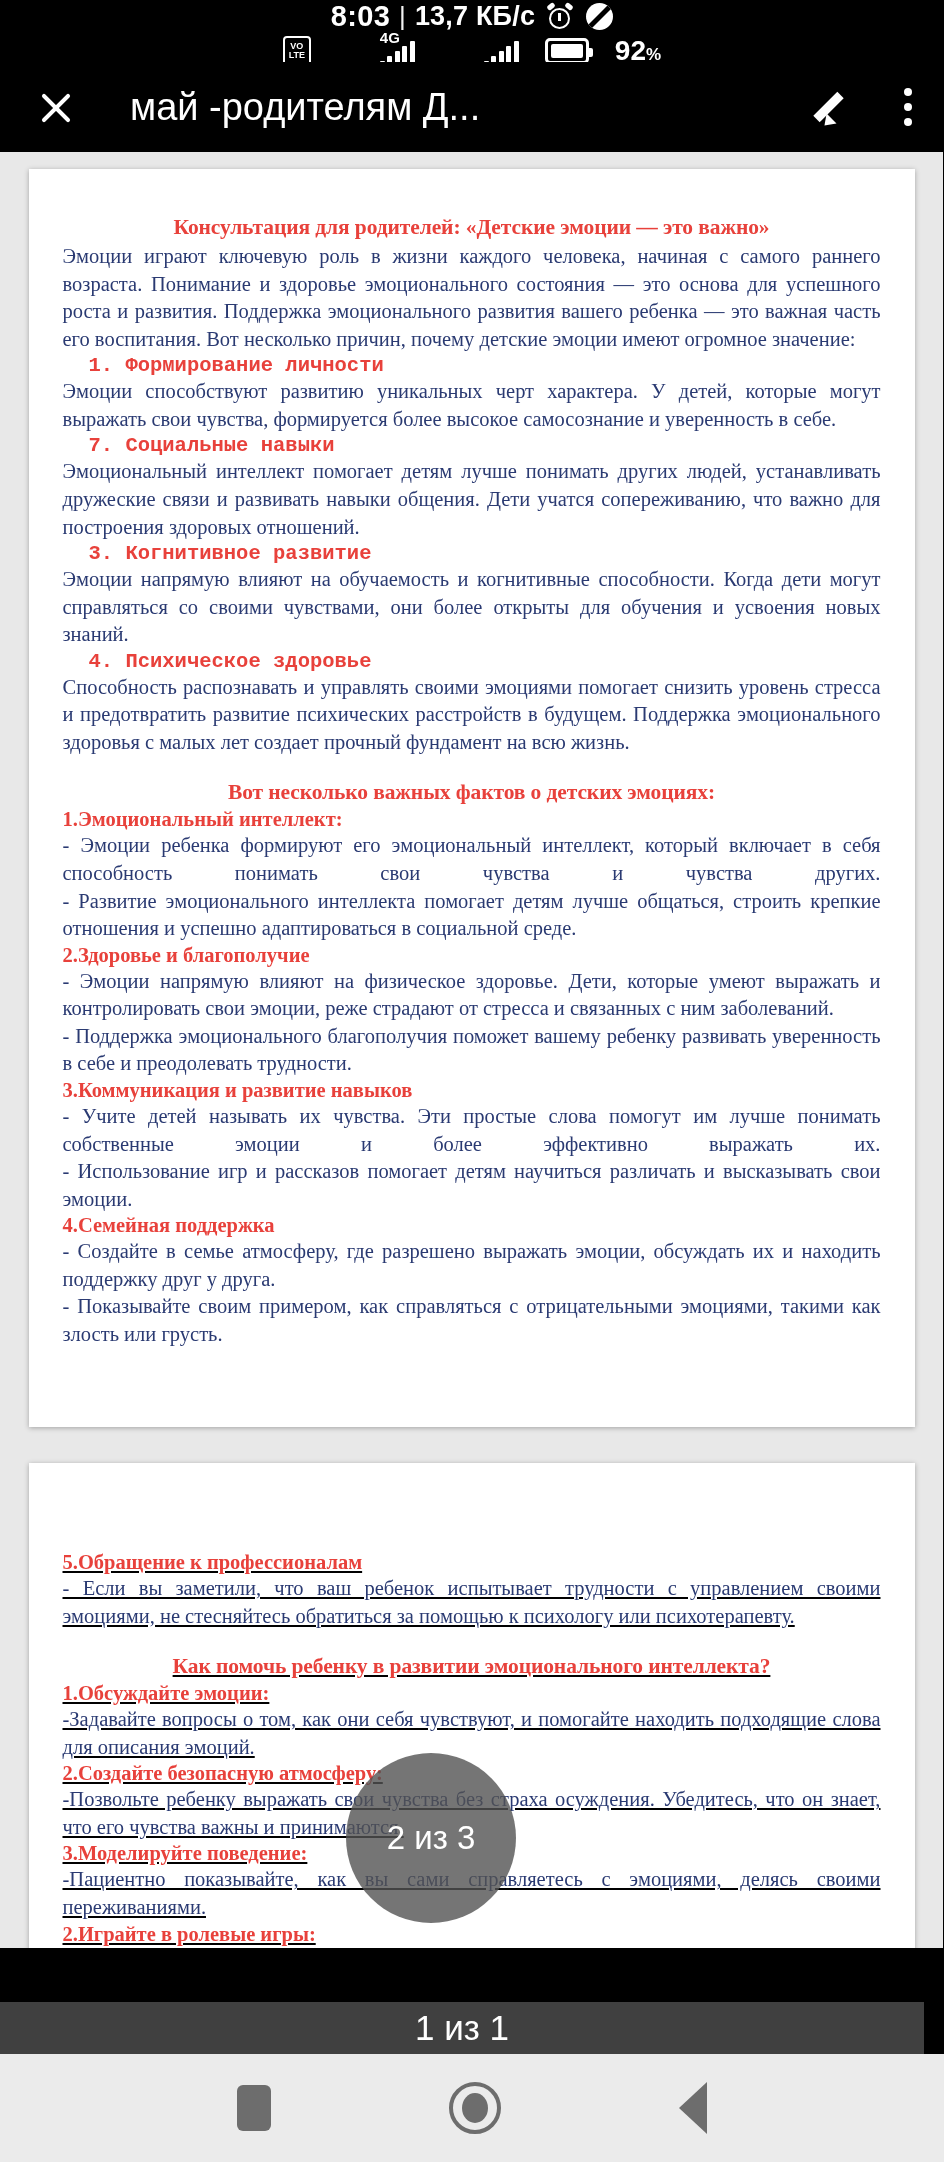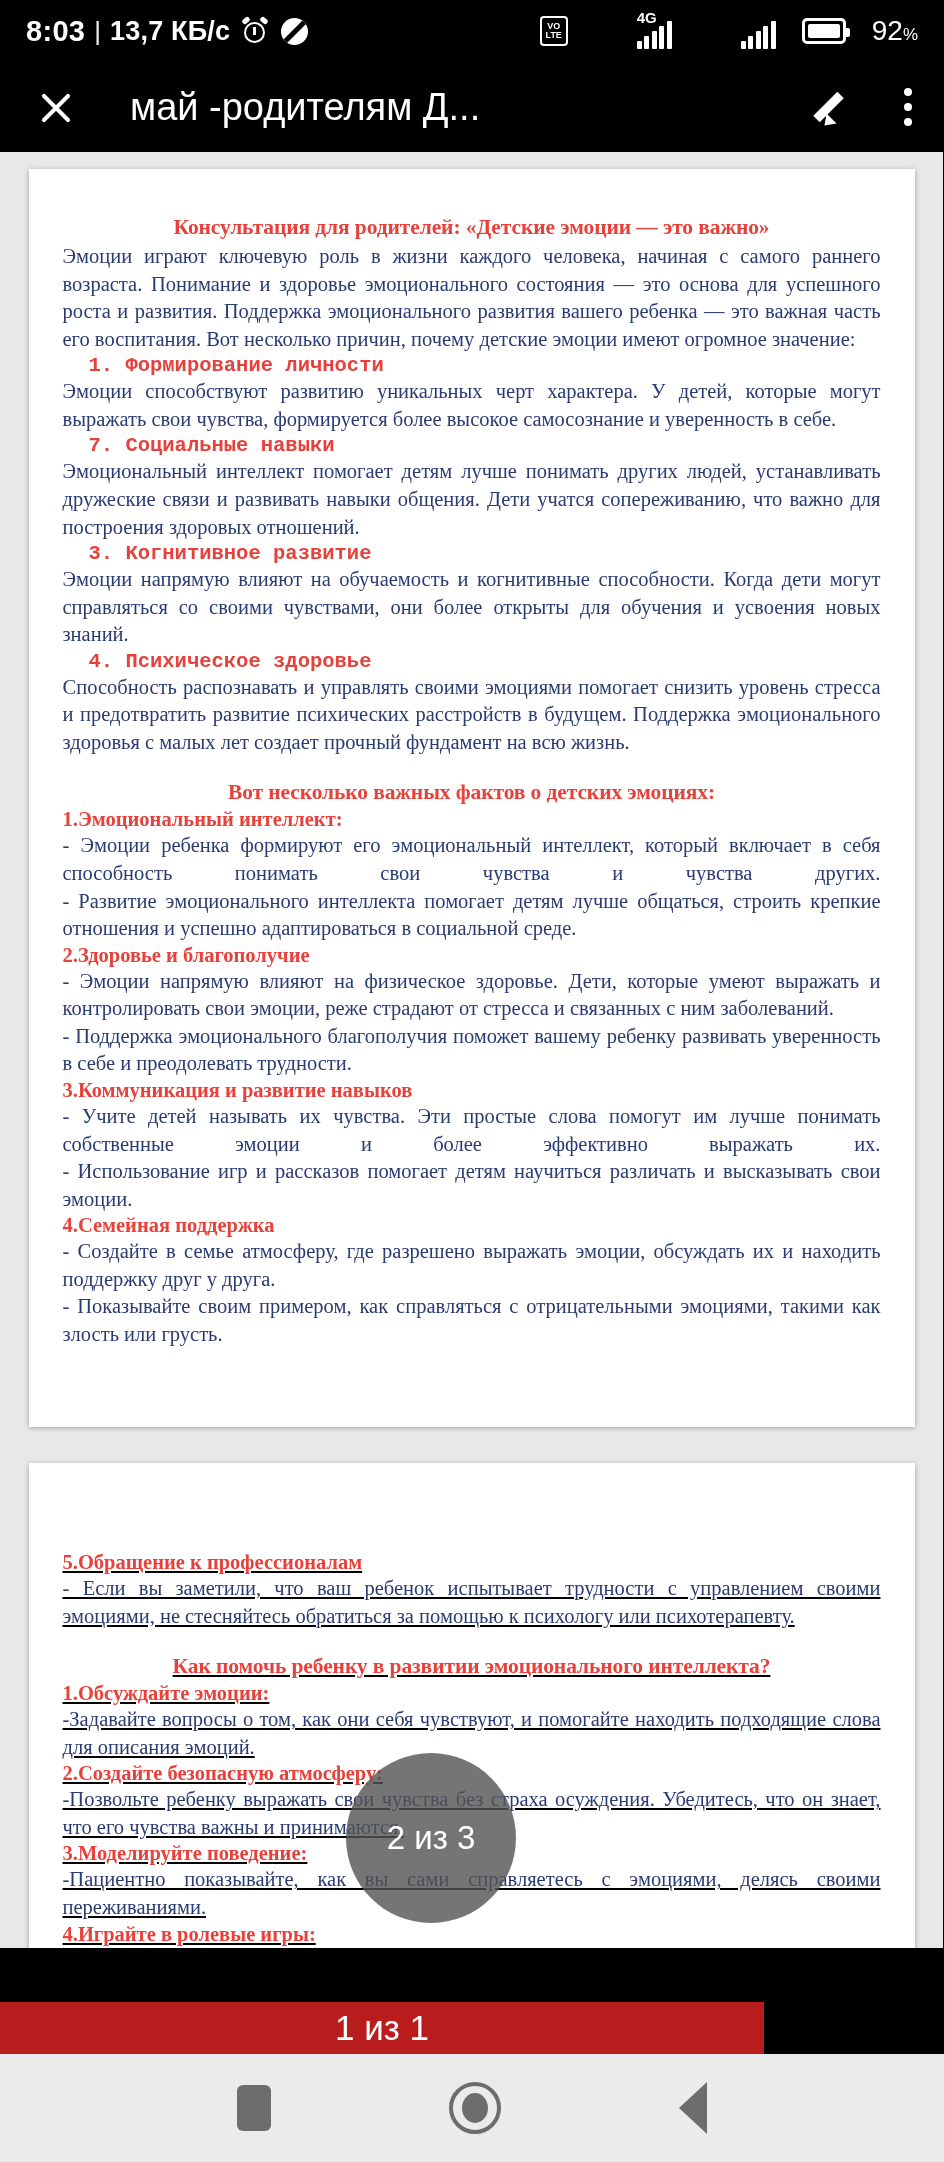--- a/index.html
+++ b/index.html
@@ -10,20 +10,21 @@
     overflow: hidden;
   }
   #app { position: relative; width: 944px; height: 2162px; background: #000; }
 
   
   .statusbar {
     position: absolute; top: 0; left: 0; width: 944px; height: 62px;
     background: #000; color: #fff;
     display: flex; align-items: center; justify-content: space-between;
     padding: 0 26px;
+    flex-direction: column;
   }
   .sb-left { display: flex; align-items: center; gap: 9px; }
   .sb-clock { font-size: 29px; font-weight: 700; letter-spacing: .3px; }
   .sb-sep { font-size: 26px; font-weight: 400; opacity: .95; }
   .sb-rate { font-size: 27px; font-weight: 700; letter-spacing: .2px; }
   .alarm-ico { width: 26px; height: 26px; position: relative; margin-left: 3px; }
   .alarm-ico .bell {
     position:absolute; left:2px; top:4px; width:21px; height:21px;
     border:2.6px solid #fff; border-radius:50%;
   }
@@ -61,21 +62,21 @@
   .sigwrap { position: relative; padding-top: 8px; margin-left: 43px; }
   .batt {
     width: 44px; height: 26px; border: 3px solid #fff; border-radius: 5px;
     position: relative; display:flex; align-items:center;
   }
   .batt::after {
     content:""; position:absolute; right:-7px; top:7px; width:4px; height:9px;
     background:#fff; border-radius:0 2px 2px 0;
   }
   .batt .fill { height: 14px; background:#fff; margin-left:3px; border-radius:2px; width: 32px; }
-  .sb-pct { font-size: 28px; font-weight: 400; color:#fff; }
+  .sb-pct { font-size: 28px; font-weight: 700; color:#fff; }
   .sb-pct small { font-size: 17px; }
 
   
   .appbar {
     position: absolute; top: 62px; left: 0; width: 944px; height: 90px;
     background: #000; display: flex; align-items: center; padding: 0 30px;
   }
   .ab-close {
     width: 52px; height: 52px; position: relative; flex: 0 0 auto;
   }
@@ -139,22 +140,22 @@
   .chip-circle {
     position: absolute; left: 346px; top: 1753px;
     width: 170px; height: 170px; border-radius: 50%;
     background: rgba(82,82,82,.80);
     display: flex; align-items: center; justify-content: center;
     color: #fff; font-size: 33px; font-weight: 400;
   }
 
   
   .pagebar {
-    position: absolute; left: 0; top: 2002px; width: 764px; height: 52px;
-    background: #b91c1c; color: #fff;
+    position: absolute; left: 0; top: 2002px; width: 924px; height: 52px;
+    background: #404040; color: #fff;
     display: flex; align-items: center; justify-content: center;
     font-size: 35px;
   }
   .blackfill {
     position:absolute; left:0; top:1948px; width:944px; height:112px; background:#000;
   }
 
   
   .navbar {
     position: absolute; left: 0; bottom: 0; width: 944px; height: 108px;
@@ -288,21 +289,21 @@
 
         <div class="sh">1.Обсуждайте эмоции:</div>
         <p class="b">-Задавайте вопросы о том, как они себя чувствуют, и помогайте находить подходящие слова для описания эмоций.</p>
 
         <div class="sh">2.Создайте безопасную атмосферу:</div>
         <p class="b">-Позвольте ребенку выражать свои чувства без страха осуждения. Убедитесь, что он знает, что его чувства важны и принимаются.</p>
 
         <div class="sh">3.Моделируйте поведение:</div>
         <p class="b">-Пациентно показывайте, как вы сами справляетесь с эмоциями, делясь своими переживаниями.</p>
 
-        <div class="sh">4.Играйте в ролевые игры:</div>
+        <div class="sh">2.Играйте в ролевые игры:</div>
         <p class="b">-Используйте игры и ситуации, чтобы помочь ребенку понять и обрабатывать различные эмоции.</p>
       </div>
     </div>
 
   </div>
 
   <div class="chip-circle">2 из 3</div>
 
   <div class="blackfill"></div>
   <div class="pagebar">

